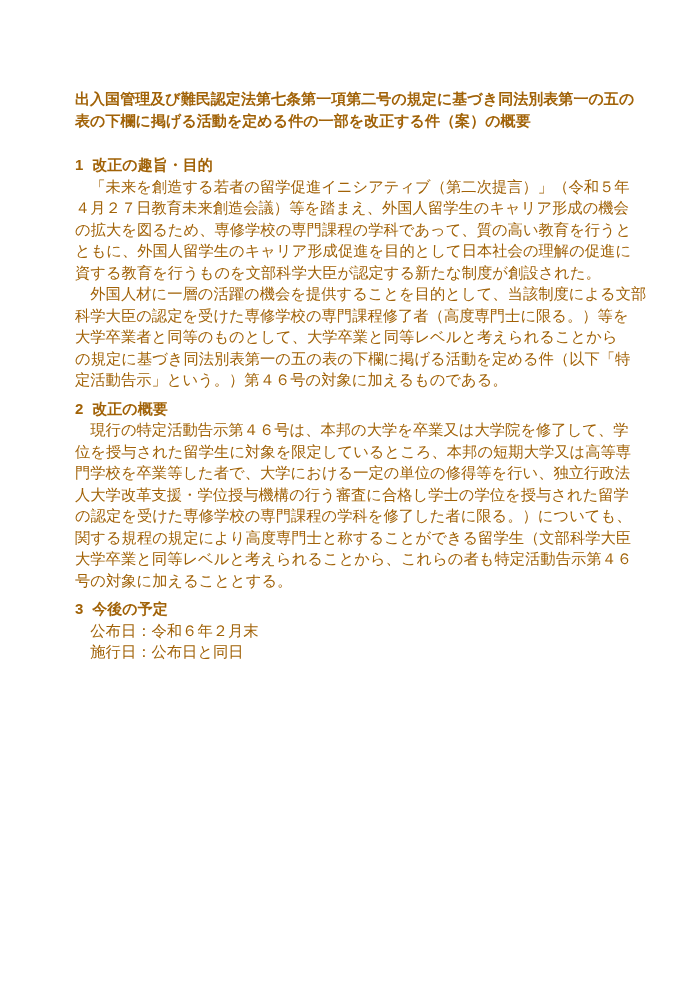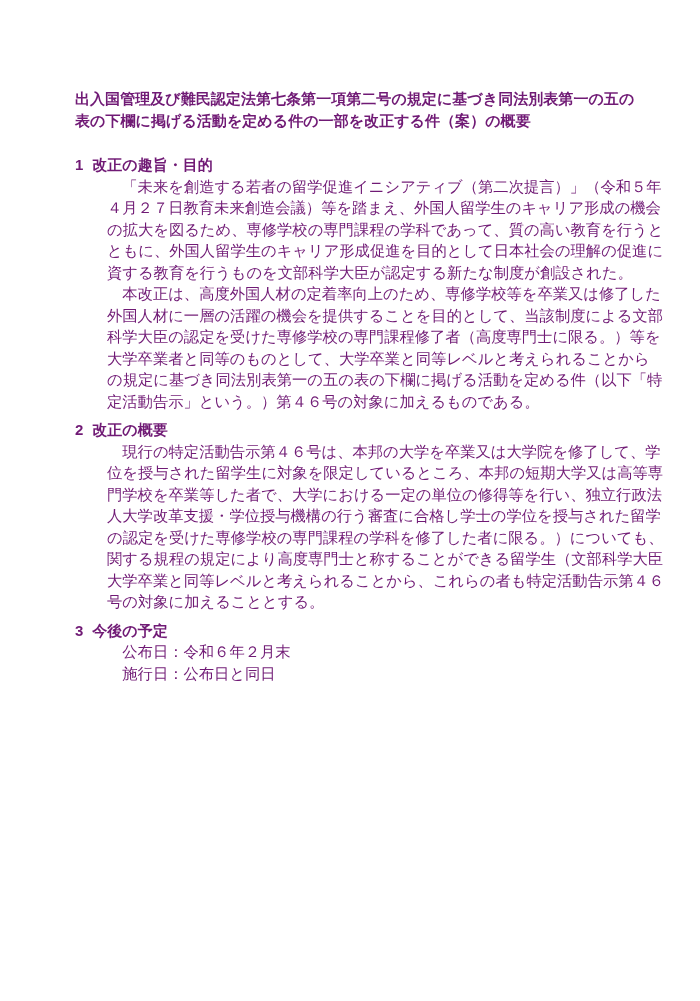--- a/index.html
+++ b/index.html
@@ -7,21 +7,21 @@
     padding: 0;
     background: #ffffff;
   }
   .page {
     position: relative;
     box-sizing: border-box;
     width: 700px;
     height: 1001px;
     background: #ffffff;
     padding: 88px 70px 0 75px;
-    color: #701a75;
+    color: #a16207;
     font-family: "Liberation Serif", "DejaVu Serif", serif;
     overflow: hidden;
   }
   .doc-title {
     font-family: "Liberation Sans", "DejaVu Sans", sans-serif;
     font-weight: bold;
     font-size: 15px;
     letter-spacing: 0.05px;
     line-height: 22px;
     margin: 0 0 22px 0;
@@ -45,21 +45,20 @@
     font-size: 15px;
     line-height: 21.5px;
   }
   .paragraph {
     margin: 0;
   }
   .text-line {
     font-size: 15.3px;
     line-height: 21.5px;
     white-space: nowrap;
-    margin-left: 32px;
   }
   .paragraph.indent-first .text-line:first-child {
     text-indent: 1em;
   }
   .paragraph.indent-all .text-line {
     text-indent: 1em;
   }
 </style>
 </head>
 <body>
@@ -76,21 +75,20 @@
           <span class="sec-label">改正の趣旨・目的</span>
         </h2>
         <div class="paragraph indent-first">
           <div class="text-line">「未来を創造する若者の留学促進イニシアティブ（第二次提言）」（令和５年</div>
           <div class="text-line">４月２７日教育未来創造会議）等を踏まえ、外国人留学生のキャリア形成の機会</div>
           <div class="text-line">の拡大を図るため、専修学校の専門課程の学科であって、質の高い教育を行うと</div>
           <div class="text-line">ともに、外国人留学生のキャリア形成促進を目的として日本社会の理解の促進に</div>
           <div class="text-line">資する教育を行うものを文部科学大臣が認定する新たな制度が創設された。</div>
         </div>
         <div class="paragraph indent-first">
-          <div class="text-line">本改正は、高度外国人材の定着率向上のため、専修学校等を卒業又は修了した</div>
           <div class="text-line">外国人材に一層の活躍の機会を提供することを目的として、当該制度による文部</div>
           <div class="text-line">科学大臣の認定を受けた専修学校の専門課程修了者（高度専門士に限る。）等を</div>
           <div class="text-line">大学卒業者と同等のものとして、大学卒業と同等レベルと考えられることから</div>
           <div class="text-line">の規定に基づき同法別表第一の五の表の下欄に掲げる活動を定める件（以下「特</div>
           <div class="text-line">定活動告示」という。）第４６号の対象に加えるものである。</div>
         </div>
       </section>
       <section class="doc-section">
         <h2 class="sec-heading">
           <span class="sec-num">2</span>

